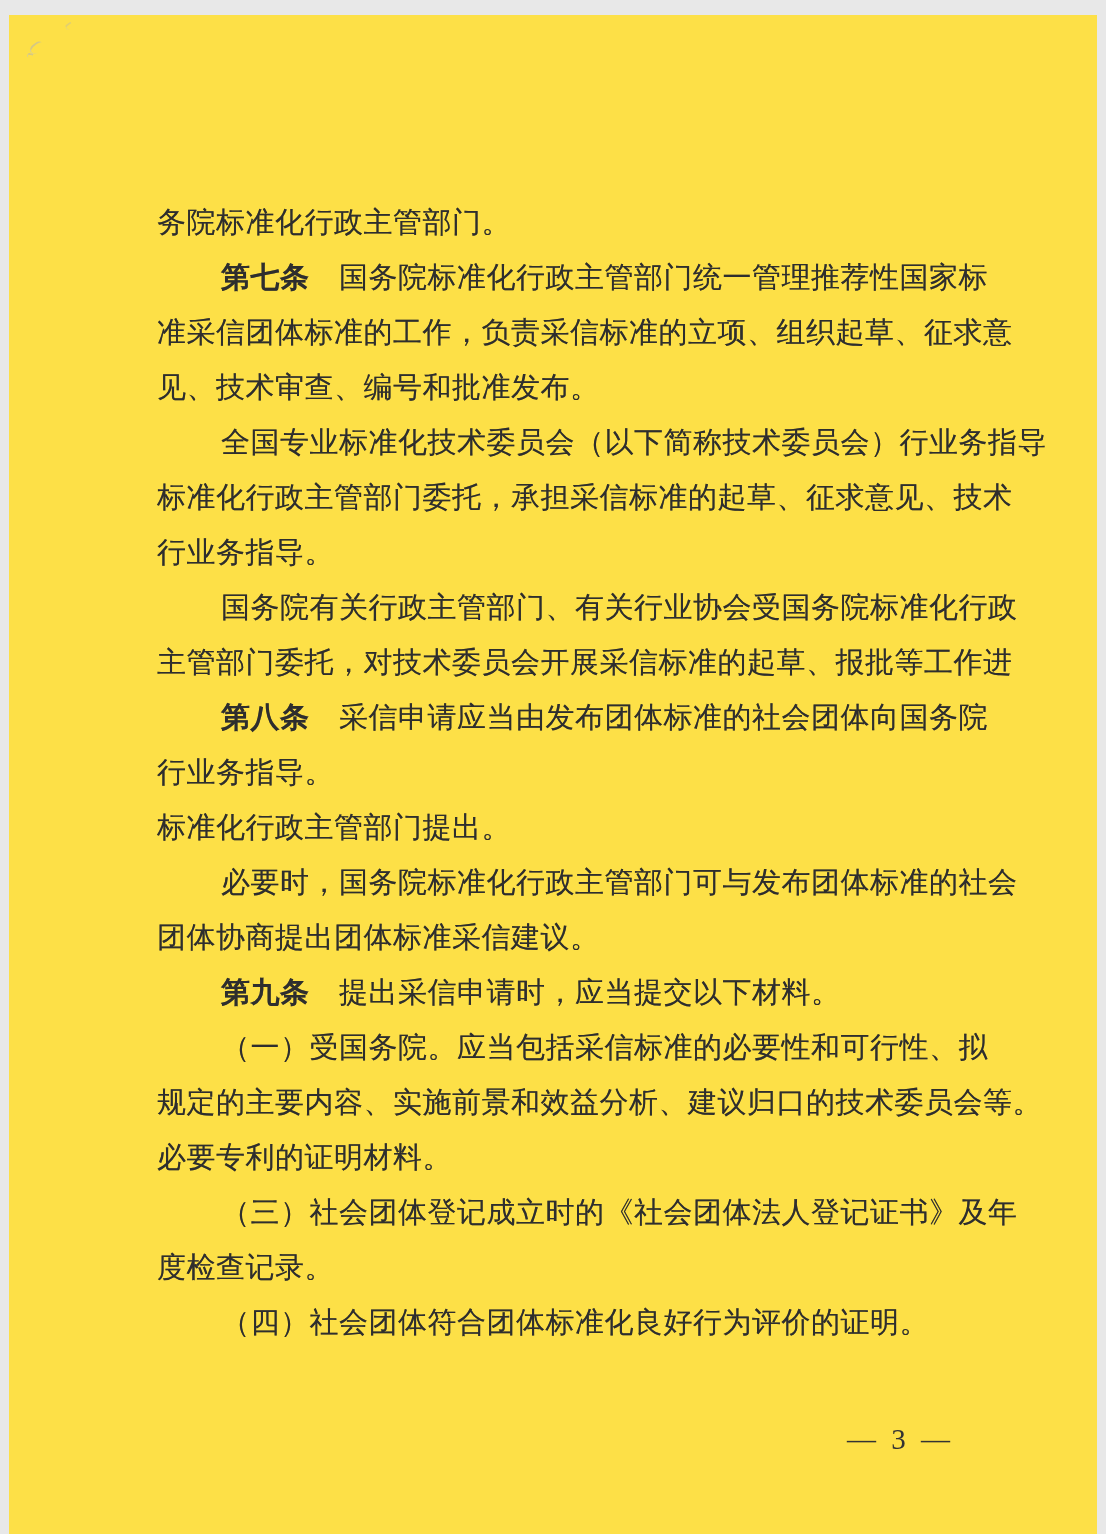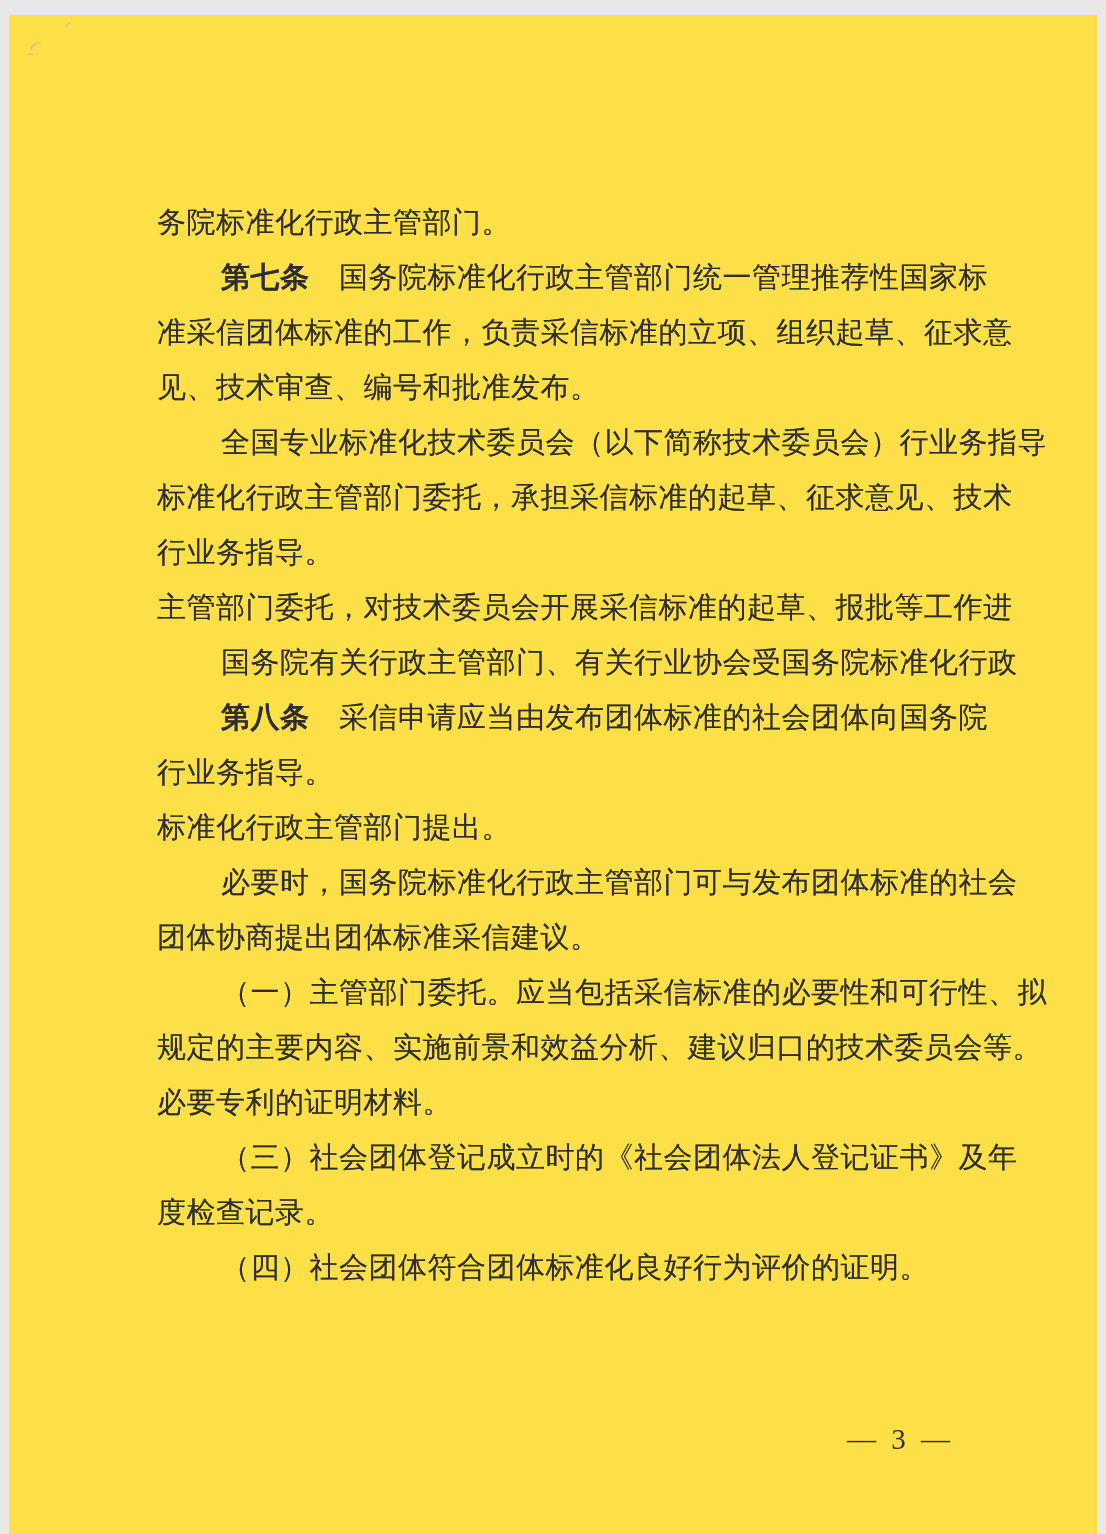--- a/index.html
+++ b/index.html
@@ -65,28 +65,29 @@
   <div class="speck s3"></div>
 
   <div class="doc">
       <div class="line"><span class="seg">务院标准化行政主管部门。</span></div>
       <div class="line indent"><span class="seg bold">第七条</span><span class="seg">　国务院标准化行政主管部门统一管理推荐性国家标</span></div>
       <div class="line"><span class="seg">准采信团体标准的工作，负责采信标准的立项、组织起草、征求意</span></div>
       <div class="line"><span class="seg">见、技术审查、编号和批准发布。</span></div>
       <div class="line indent"><span class="seg">全国专业标准化技术委员会（以下简称技术委员会）行业务指导</span></div>
       <div class="line"><span class="seg">标准化行政主管部门委托，承担采信标准的起草、征求意见、技术</span></div>
       <div class="line"><span class="seg">行业务指导。</span></div>
+      <div class="line indent"><span class="seg">国务院有关行政主管部门、有关行业协会受国务院标准化行政</span></div>
       <div class="line"><span class="seg">主管部门委托，对技术委员会开展采信标准的起草、报批等工作进</span></div>
-      <div class="line indent"><span class="seg">国务院有关行政主管部门、有关行业协会受国务院标准化行政</span></div>
       <div class="line indent"><span class="seg bold">第八条</span><span class="seg">　采信申请应当由发布团体标准的社会团体向国务院</span></div>
       <div class="line"><span class="seg">行业务指导。</span></div>
       <div class="line"><span class="seg">标准化行政主管部门提出。</span></div>
       <div class="line indent"><span class="seg">必要时，国务院标准化行政主管部门可与发布团体标准的社会</span></div>
       <div class="line"><span class="seg">团体协商提出团体标准采信建议。</span></div>
-      <div class="line indent"><span class="seg">（一）主管部门委托。应当包括采信标准的必要性和可行性、拟</span></div>
+      <div class="line indent"><span class="seg bold">第九条</span><span class="seg">　提出采信申请时，应当提交以下材料。</span></div>
+      <div class="line indent"><span class="seg">（一）受国务院。应当包括采信标准的必要性和可行性、拟</span></div>
       <div class="line"><span class="seg">规定的主要内容、实施前景和效益分析、建议归口的技术委员会等。</span></div>
       <div class="line"><span class="seg">必要专利的证明材料。</span></div>
       <div class="line indent"><span class="seg">（三）社会团体登记成立时的《社会团体法人登记证书》及年</span></div>
       <div class="line"><span class="seg">度检查记录。</span></div>
       <div class="line indent"><span class="seg">（四）社会团体符合团体标准化良好行为评价的证明。</span></div>
     </div>
 
   <div class="page-number">— 3 —</div>
 </div>
 

